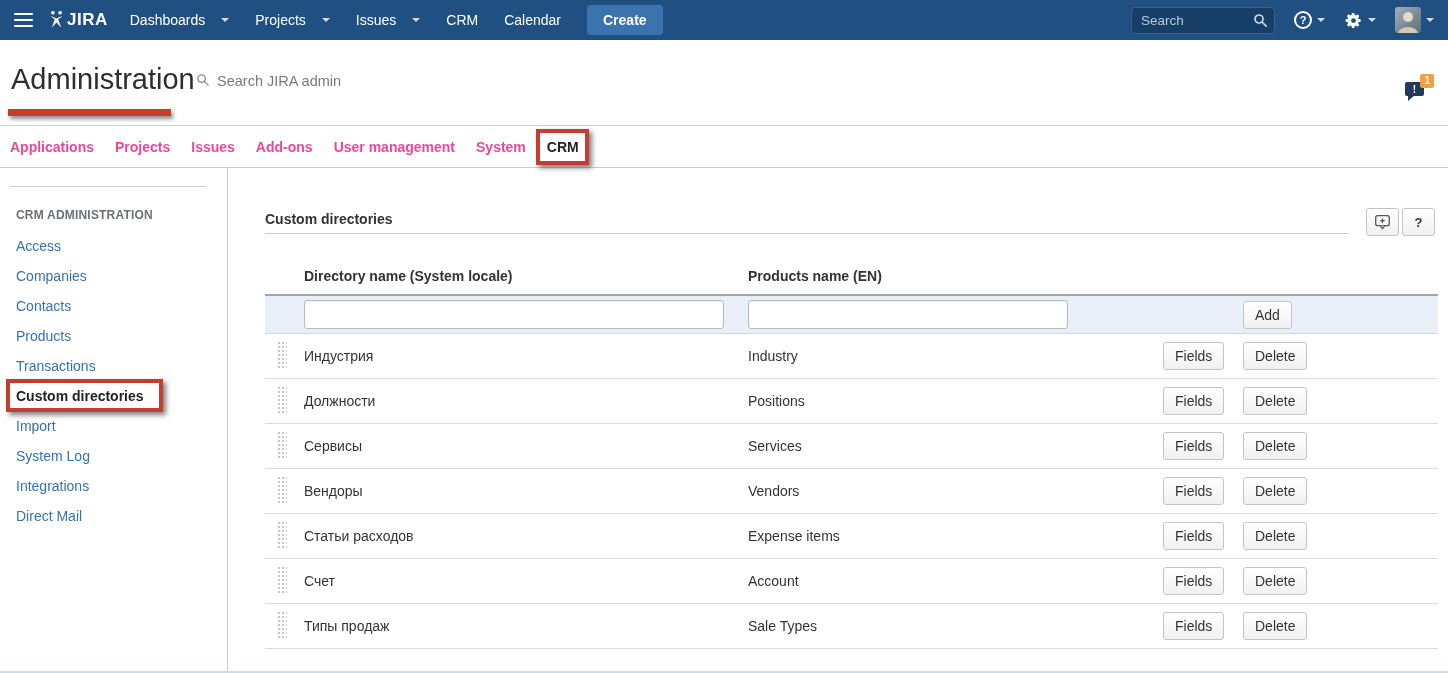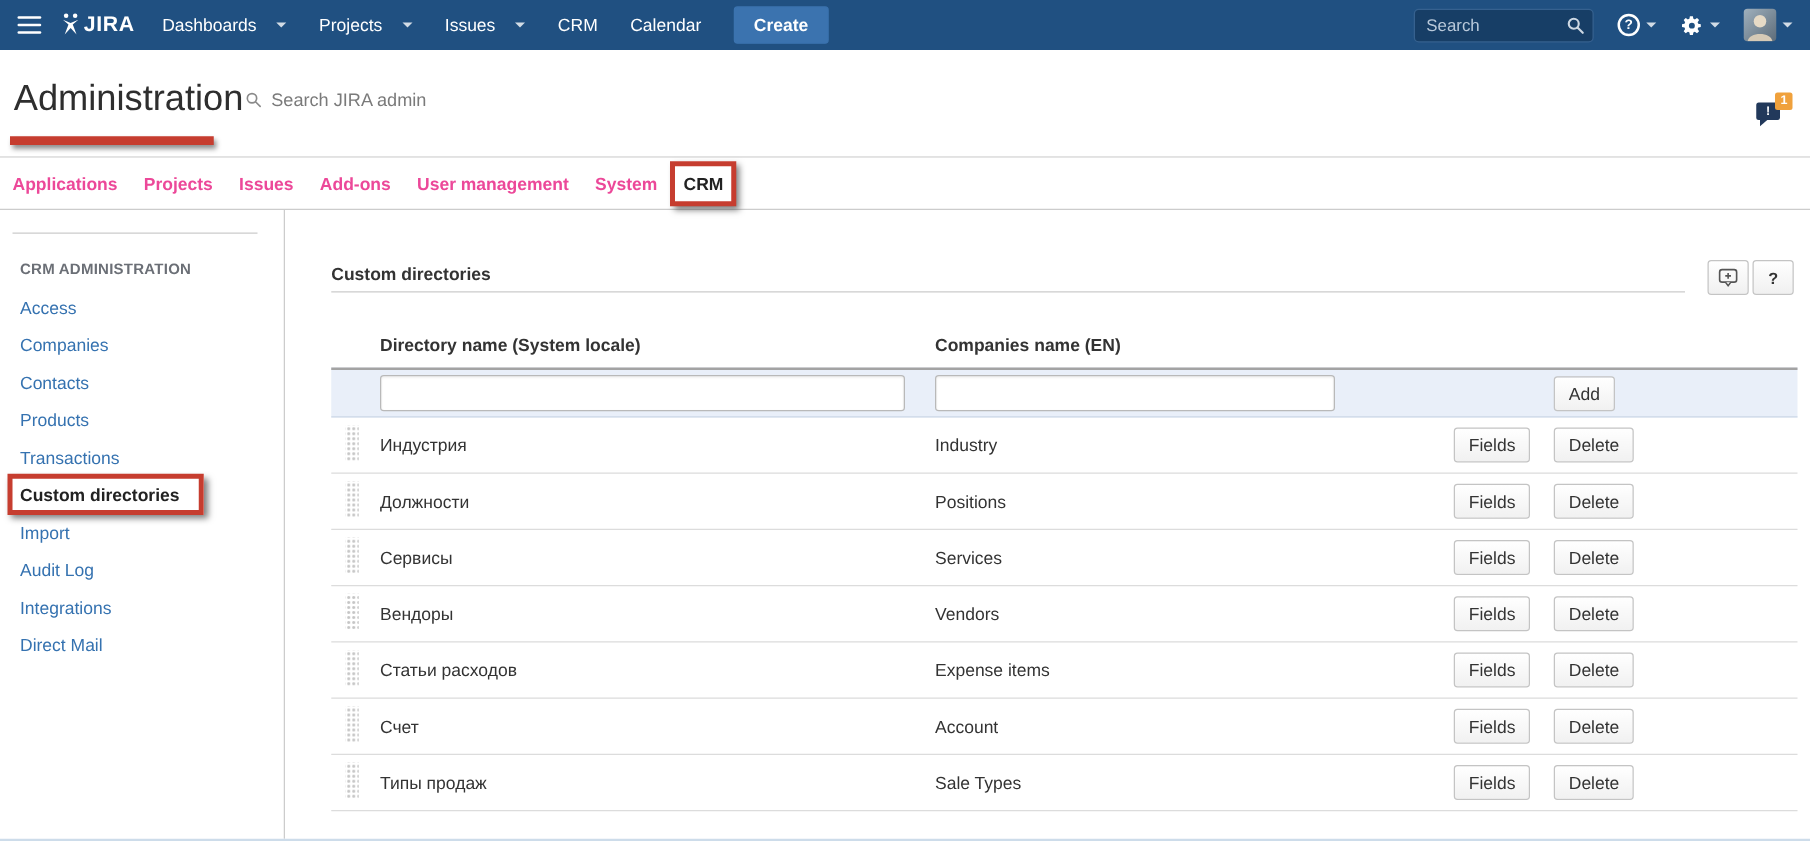--- a/index.html
+++ b/index.html
@@ -243,21 +243,21 @@
             <span>Custom directories</span>
             <span class="annotation-box visible"></span>
           </li>
 
           <li class="side-item">
             <span>Import</span>
             
           </li>
 
           <li class="side-item">
-            <span>Audit Log</span>
+            <span>System Log</span>
             
           </li>
 
           <li class="side-item">
             <span>Integrations</span>
             
           </li>
 
           <li class="side-item">
             <span>Direct Mail</span>
@@ -279,21 +279,21 @@
             </svg>
           </button>
           <button class="icon-btn">?</button>
         </div>
       </div>
 
       <div class="table">
         <div class="row thead">
           <div></div>
           <div class="col">Directory name (System locale)</div>
-          <div class="col">Companies name (EN)</div>
+          <div class="col">Products name (EN)</div>
           <div></div>
           <div></div>
         </div>
 
         <div class="row filter-row">
           <div></div>
           <div><input class="inp-sys" value="" style=""></div>
           <div><input class="inp-en" value="" style=""></div>
           <div></div>
           <div><button class="btn">Add</button></div>

